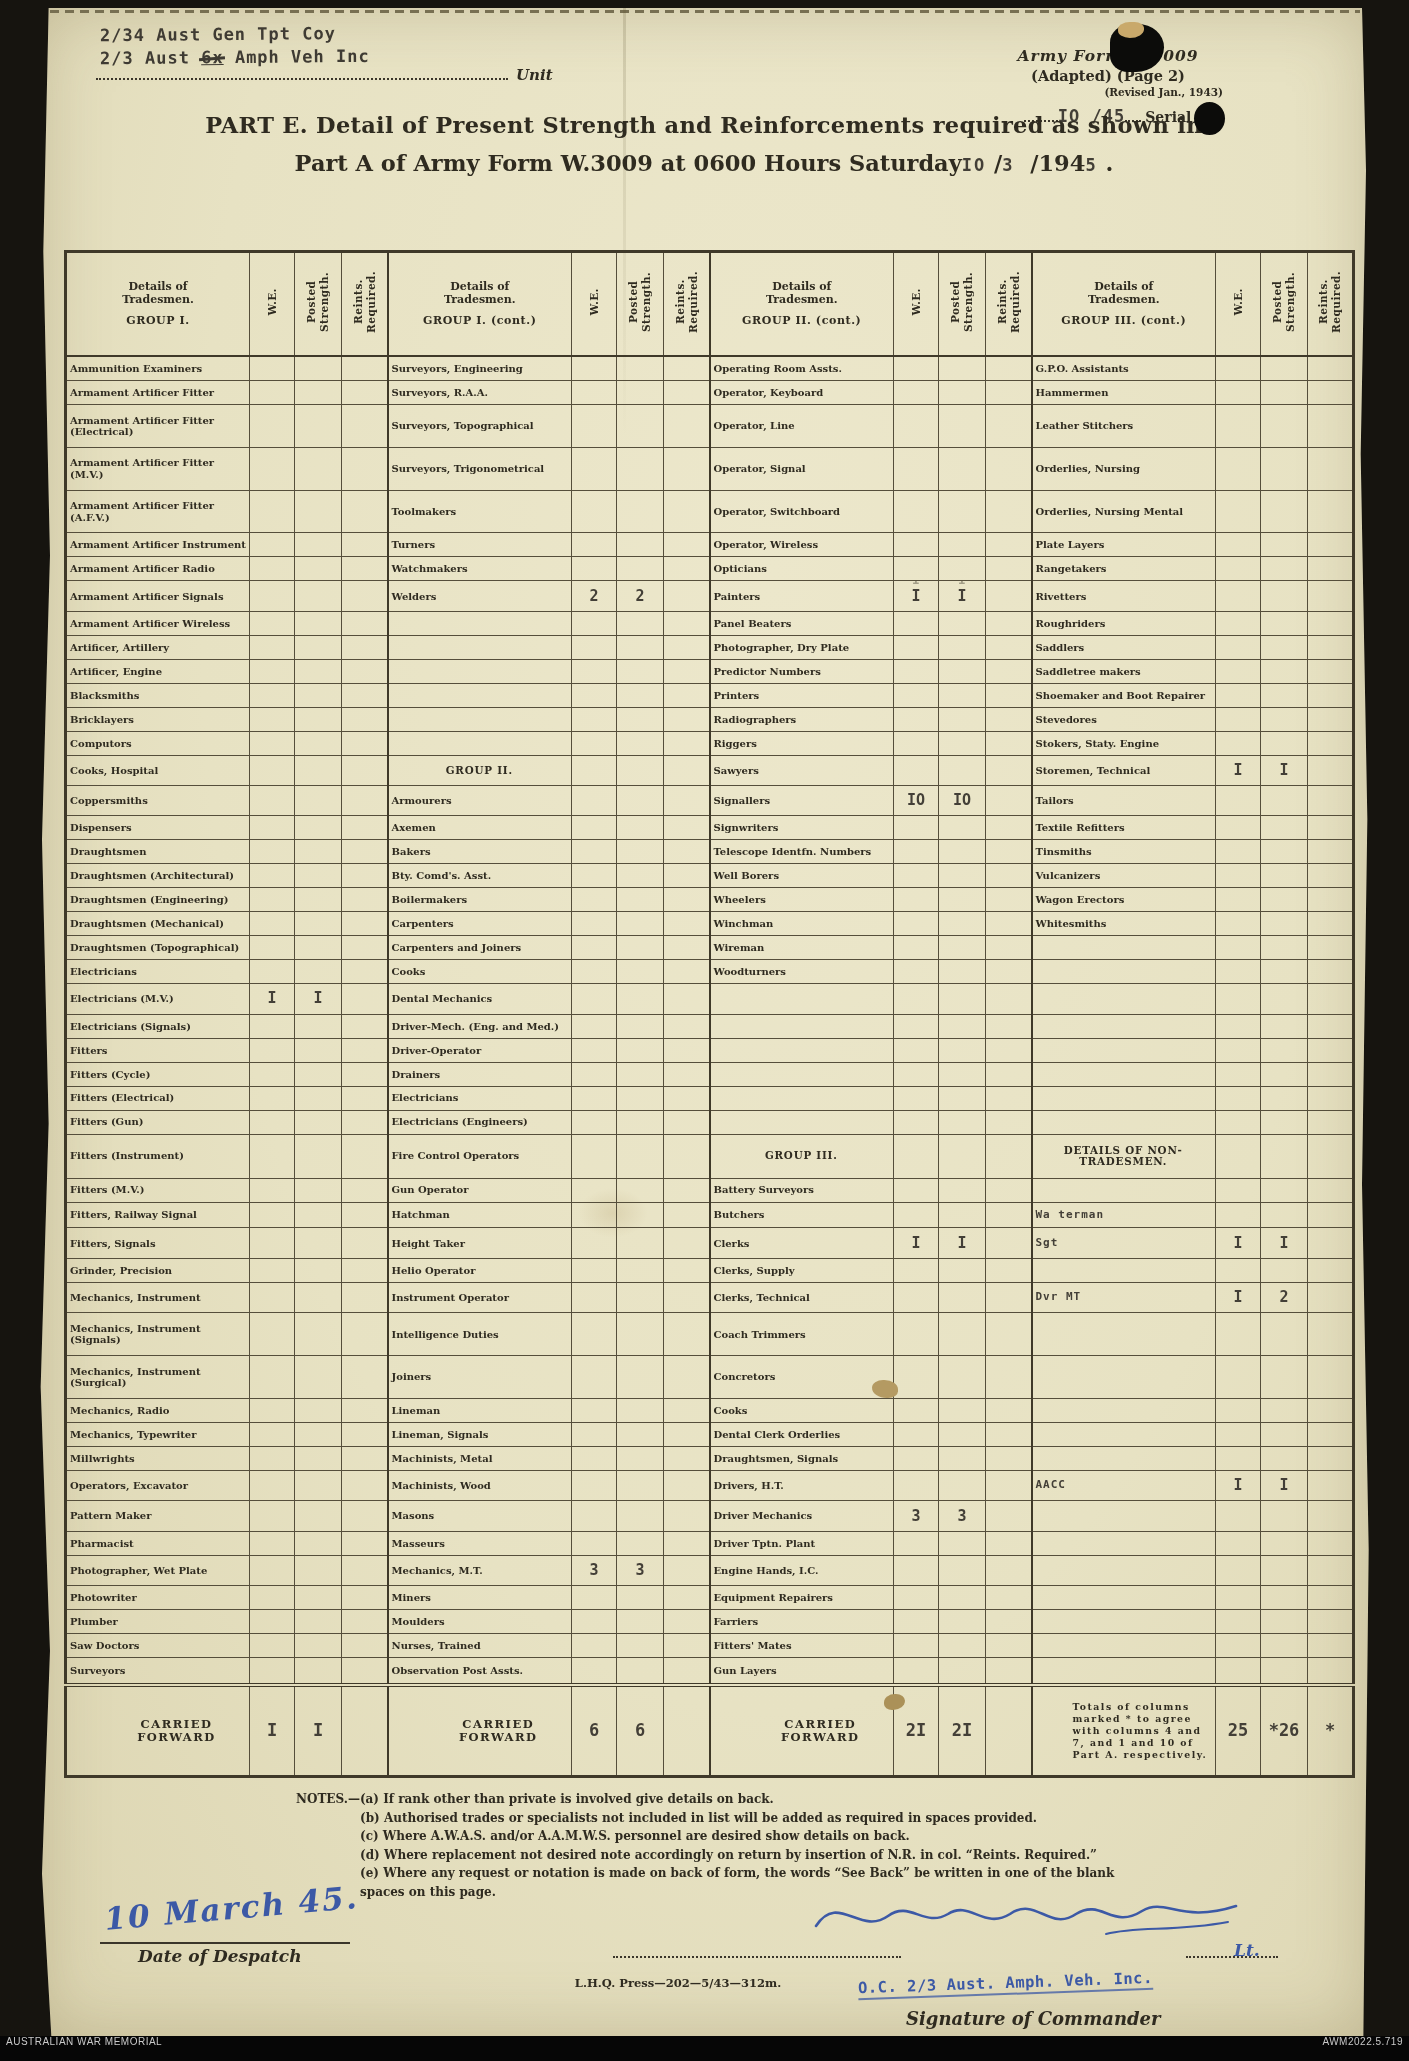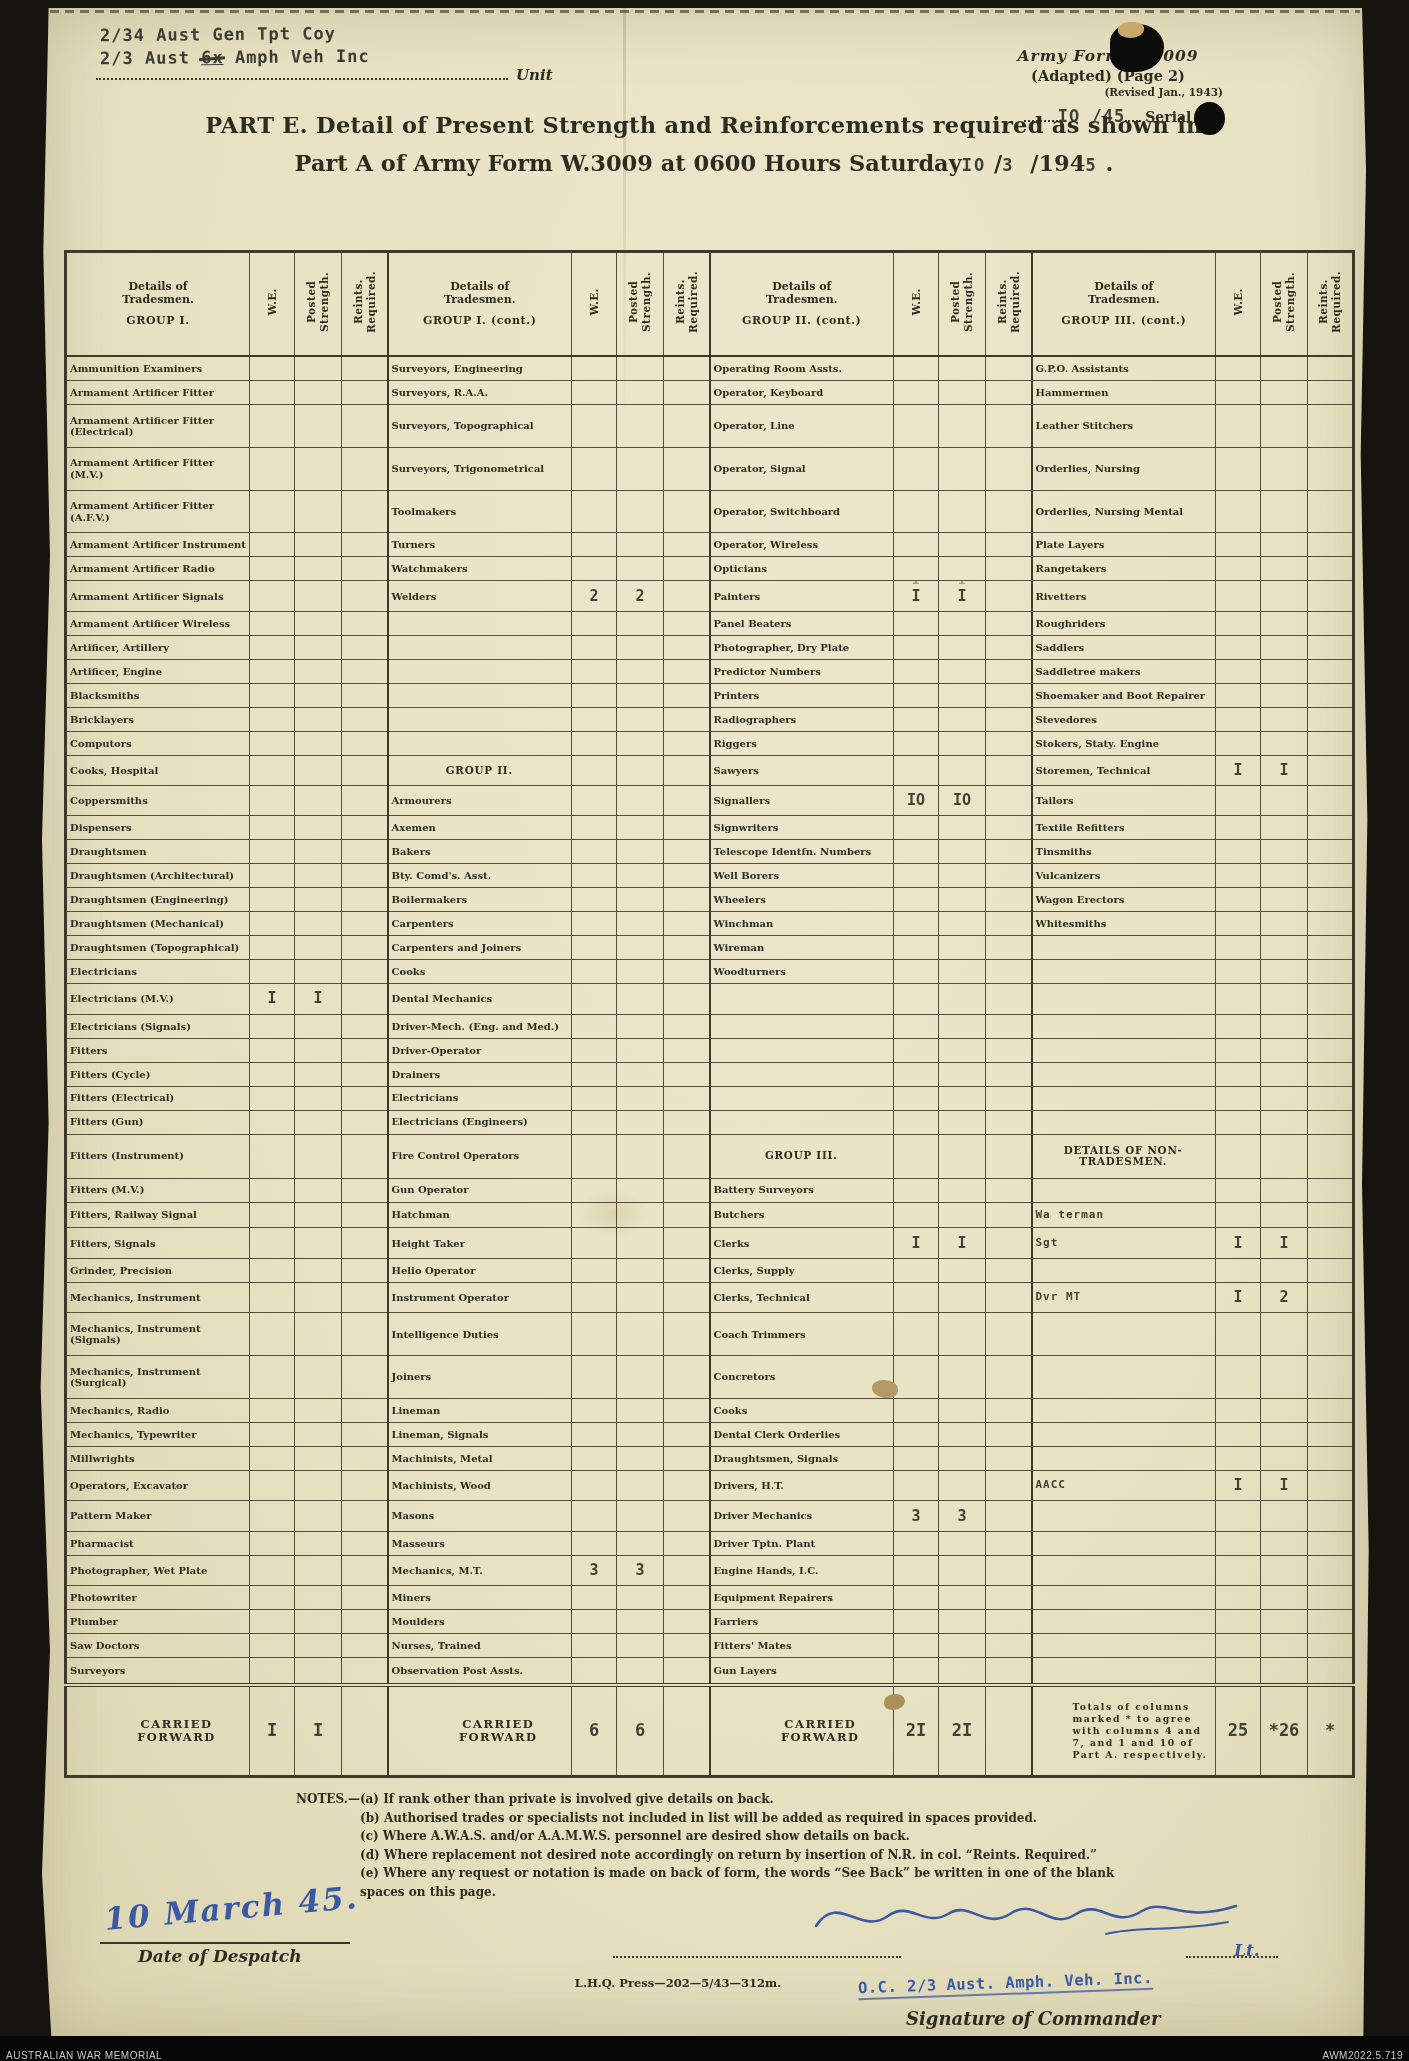--- a/index.html
+++ b/index.html
@@ -85,21 +85,21 @@
   .sig-rank{position:absolute;left:1196px;top:1932px;font:italic 700 17px "DejaVu Serif",serif;color:#3c59a6;}
   .oc-line{position:absolute;left:820px;top:1966px;font:700 15.5px "DejaVu Sans Mono",monospace;color:#3c59a6;transform:rotate(-2deg);border-bottom:2px solid rgba(60,89,166,.75);padding-bottom:1px;letter-spacing:0.5px;}
   
   .torn-hole{position:absolute;left:1110px;top:24px;width:54px;height:48px;background:#0c0c0a;border-radius:46% 58% 62% 40%;}
   .torn-chip{position:absolute;left:1118px;top:22px;width:26px;height:16px;background:#c9a96b;border-radius:50% 40% 60% 50%;}
   .punch-hole{position:absolute;left:1194px;top:102px;width:31px;height:33px;border-radius:50%;background:#0c0c0a;}
   .chip-a{position:absolute;left:872px;top:1380px;width:26px;height:18px;background:#b49a62;border-radius:45% 55% 40% 60%;}
   .chip-b{position:absolute;left:884px;top:1694px;width:21px;height:16px;background:#ab9158;border-radius:55% 45% 60% 40%;}
   
   .idbar{position:absolute;left:0;bottom:0;width:100%;height:25px;background:#060606;
-    display:flex;justify-content:space-between;align-items:flex-end;padding:0 6px;box-sizing:border-box;
+    display:flex;justify-content:space-between;align-items:flex-start;padding:0 6px;box-sizing:border-box;
     font:10px "Liberation Sans",sans-serif;color:#c9c9c9;letter-spacing:0.5px;}
 </style>
 </head>
 <body>
 
 <div class="paper">
   <div class="perf"></div>
   <div class="crease"></div>
   <div class="stain1"></div>
 

